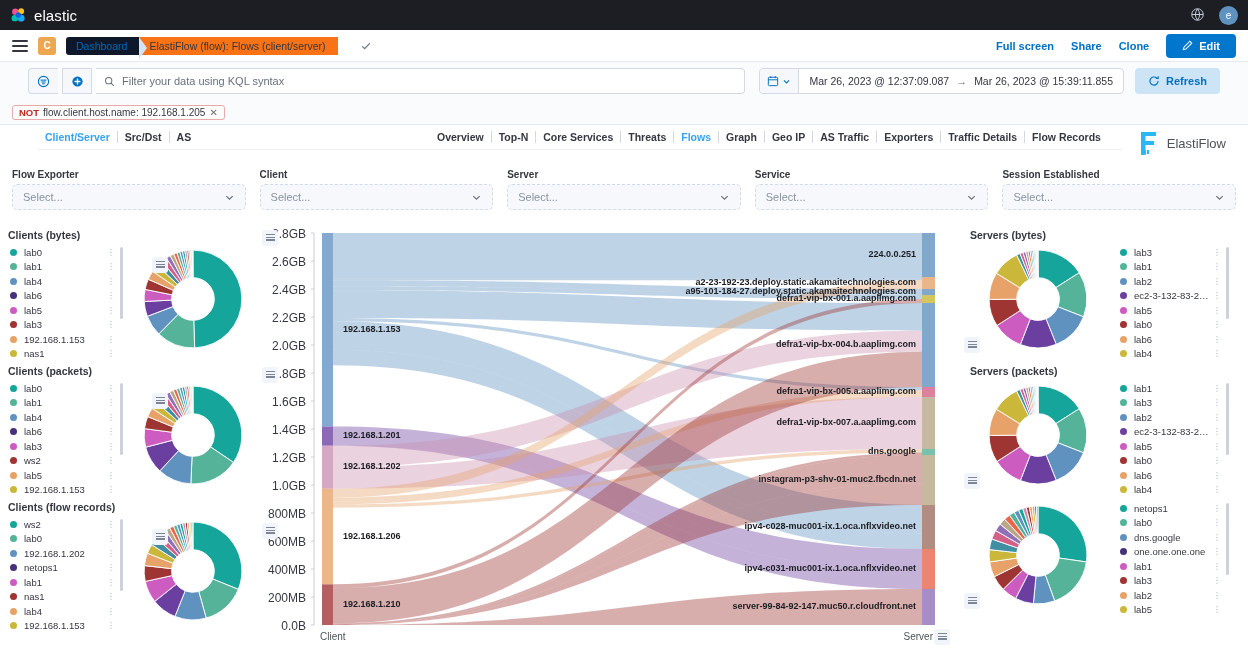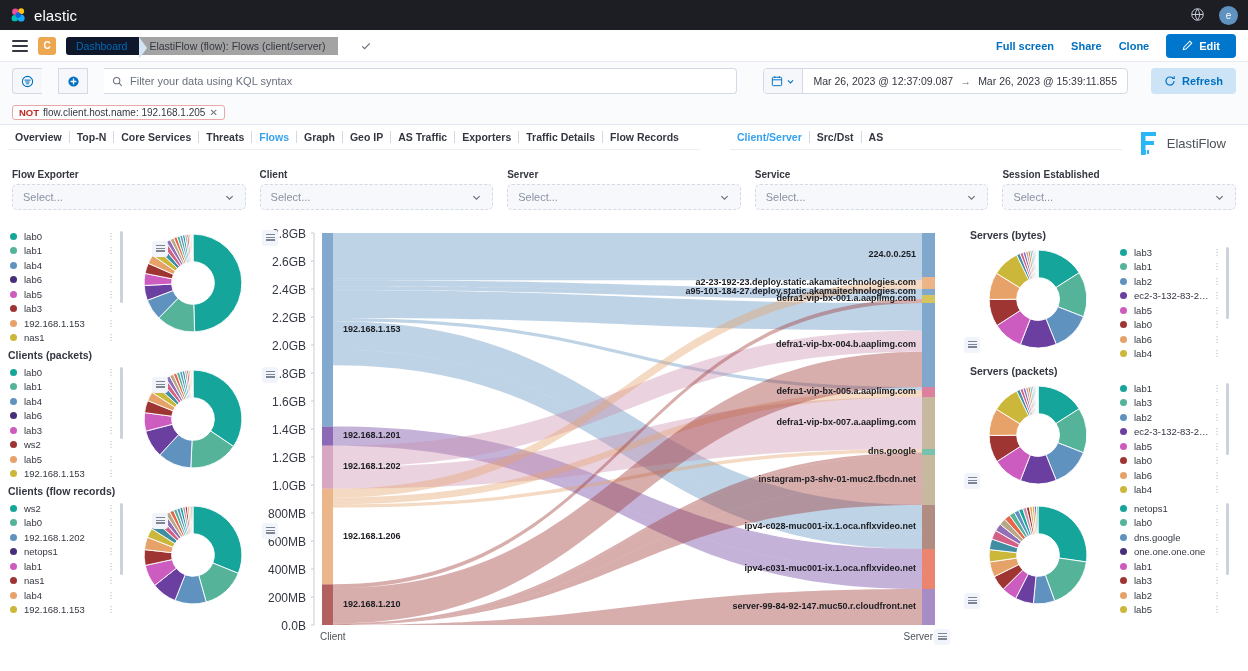--- a/index.html
+++ b/index.html
@@ -58,42 +58,42 @@
     width: 18px; height: 18px; border-radius: 3px; background: #eca750;
     color: #fff; font-size: 10px; font-weight: bold;
     display: flex; align-items: center; justify-content: center;
   }
   .crumbs { display: flex; align-items: center; }
   .crumb {
     font-size: 10.5px; padding: 3px 12px 3px 10px; position: relative;
     white-space: nowrap;
   }
   .crumb.first { background: #0f172a; color: #006bb8; border-radius: 3px 0 0 3px; }
-  .crumb.last  { background: #a3a3a3; color: #343741; font-weight: 400; }
+  .crumb.last  { background: #f97316; color: #343741; font-weight: 400; }
   .crumb.first::after {
     content: ''; position: absolute; right: -8px; top: 0;
     border-top: 11px solid transparent; border-bottom: 11px solid transparent;
     border-left: 8px solid #d3e4f5; z-index: 2;
   }
   .crumb-check { color: #69707d; font-size: 11px; margin-left: 12px; }
   .bc-right {
     position: absolute; right: 12px; display: flex;
     align-items: center; gap: 17px;
   }
   .bc-link { color: #0071c2; font-size: 11px; font-weight: 600; cursor: pointer; }
   .btn-edit {
     background: #0077cc; color: #fff; font-size: 11px; font-weight: 600;
     border: 0; border-radius: 4px; padding: 6px 16px; display: flex;
     align-items: center; gap: 6px; cursor: pointer; font-family: inherit;
   }
 
   
   .query-bar {
     height: 38px; background: #fafbfd; display: flex; align-items: center;
-    padding: 0 12px; gap: 16px; position: relative;
+    padding: 0 28px; gap: 4px; position: relative;
   }
   .qb-icon-btn {
     width: 30px; height: 26px; border: 1px solid #d3dae6;
     background: #f5f7fa; display: flex; align-items: center;
     justify-content: center; cursor: pointer;
   }
   .qb-icon-btn.left { border-radius: 4px 0 0 4px; border-right: 0; }
   .qb-icon-btn.mid  { border-radius: 0; }
   .kql-input {
     flex: 1; height: 26px; background: #fff; border: 1px solid #d3dae6;
@@ -372,37 +372,37 @@
   <div class="filter-pill">
     <span class="pill-not">NOT</span>
     <span>flow.client.host.name: 192.168.1.205</span>
     <span class="pill-x">✕</span>
   </div>
 </div>
 
 <div class="canvas">
 
   <div class="tabnav">
+    <div class="tabgroup right" id="tabs-secondary">
+        <span class="tab-item active">Client/Server</span>
+        <span class="tab-item">Src/Dst</span>
+        <span class="tab-item">AS</span>
+      </div>
     <div class="tabgroup left" id="tabs-primary">
         <span class="tab-item">Overview</span>
         <span class="tab-item">Top-N</span>
         <span class="tab-item">Core Services</span>
         <span class="tab-item">Threats</span>
         <span class="tab-item active">Flows</span>
         <span class="tab-item">Graph</span>
         <span class="tab-item">Geo IP</span>
         <span class="tab-item">AS Traffic</span>
         <span class="tab-item">Exporters</span>
         <span class="tab-item">Traffic Details</span>
         <span class="tab-item">Flow Records</span>
-      </div>
-    <div class="tabgroup right" id="tabs-secondary">
-        <span class="tab-item active">Client/Server</span>
-        <span class="tab-item">Src/Dst</span>
-        <span class="tab-item">AS</span>
       </div>
     <div class="logo-block">
       <span class="logo-e">
         <svg width="21" height="25" viewBox="0 0 21 25">
           <path d="M2 1h15v4H6.5v5H15v4H6.5v10H2z" fill="#2bb7f6"></path>
           <rect x="2" y="19" width="2" height="4" fill="#2bb7f6"></rect>
           <rect x="5" y="19" width="2" height="4" fill="#2bb7f6"></rect>
           <rect x="8" y="19" width="2" height="4" fill="#2bb7f6"></rect>
         </svg>
       </span>
@@ -464,20 +464,21 @@
               <path d="M3.4 6l4.6 4.6L12.6 6"></path>
             </svg>
           </span>
         </div>
       </div>
     </div>
 
   <div class="panels">
     <div class="col-left" id="col-left">
         <div class="panel">
+          <div class="panel-title">Clients (bytes)</div>
           <div class="panel-body">
             <div class="legend-wrap">
               <div class="legend legend-left">
                 <div class="legend-row">
                   <span class="legend-dot" style="background:#16a59a"></span>
                   <span class="legend-label">lab0</span>
                   <span class="legend-dots-btn">⋮</span>
                 </div>
                 <div class="legend-row">
                   <span class="legend-dot" style="background:#54b399"></span>

